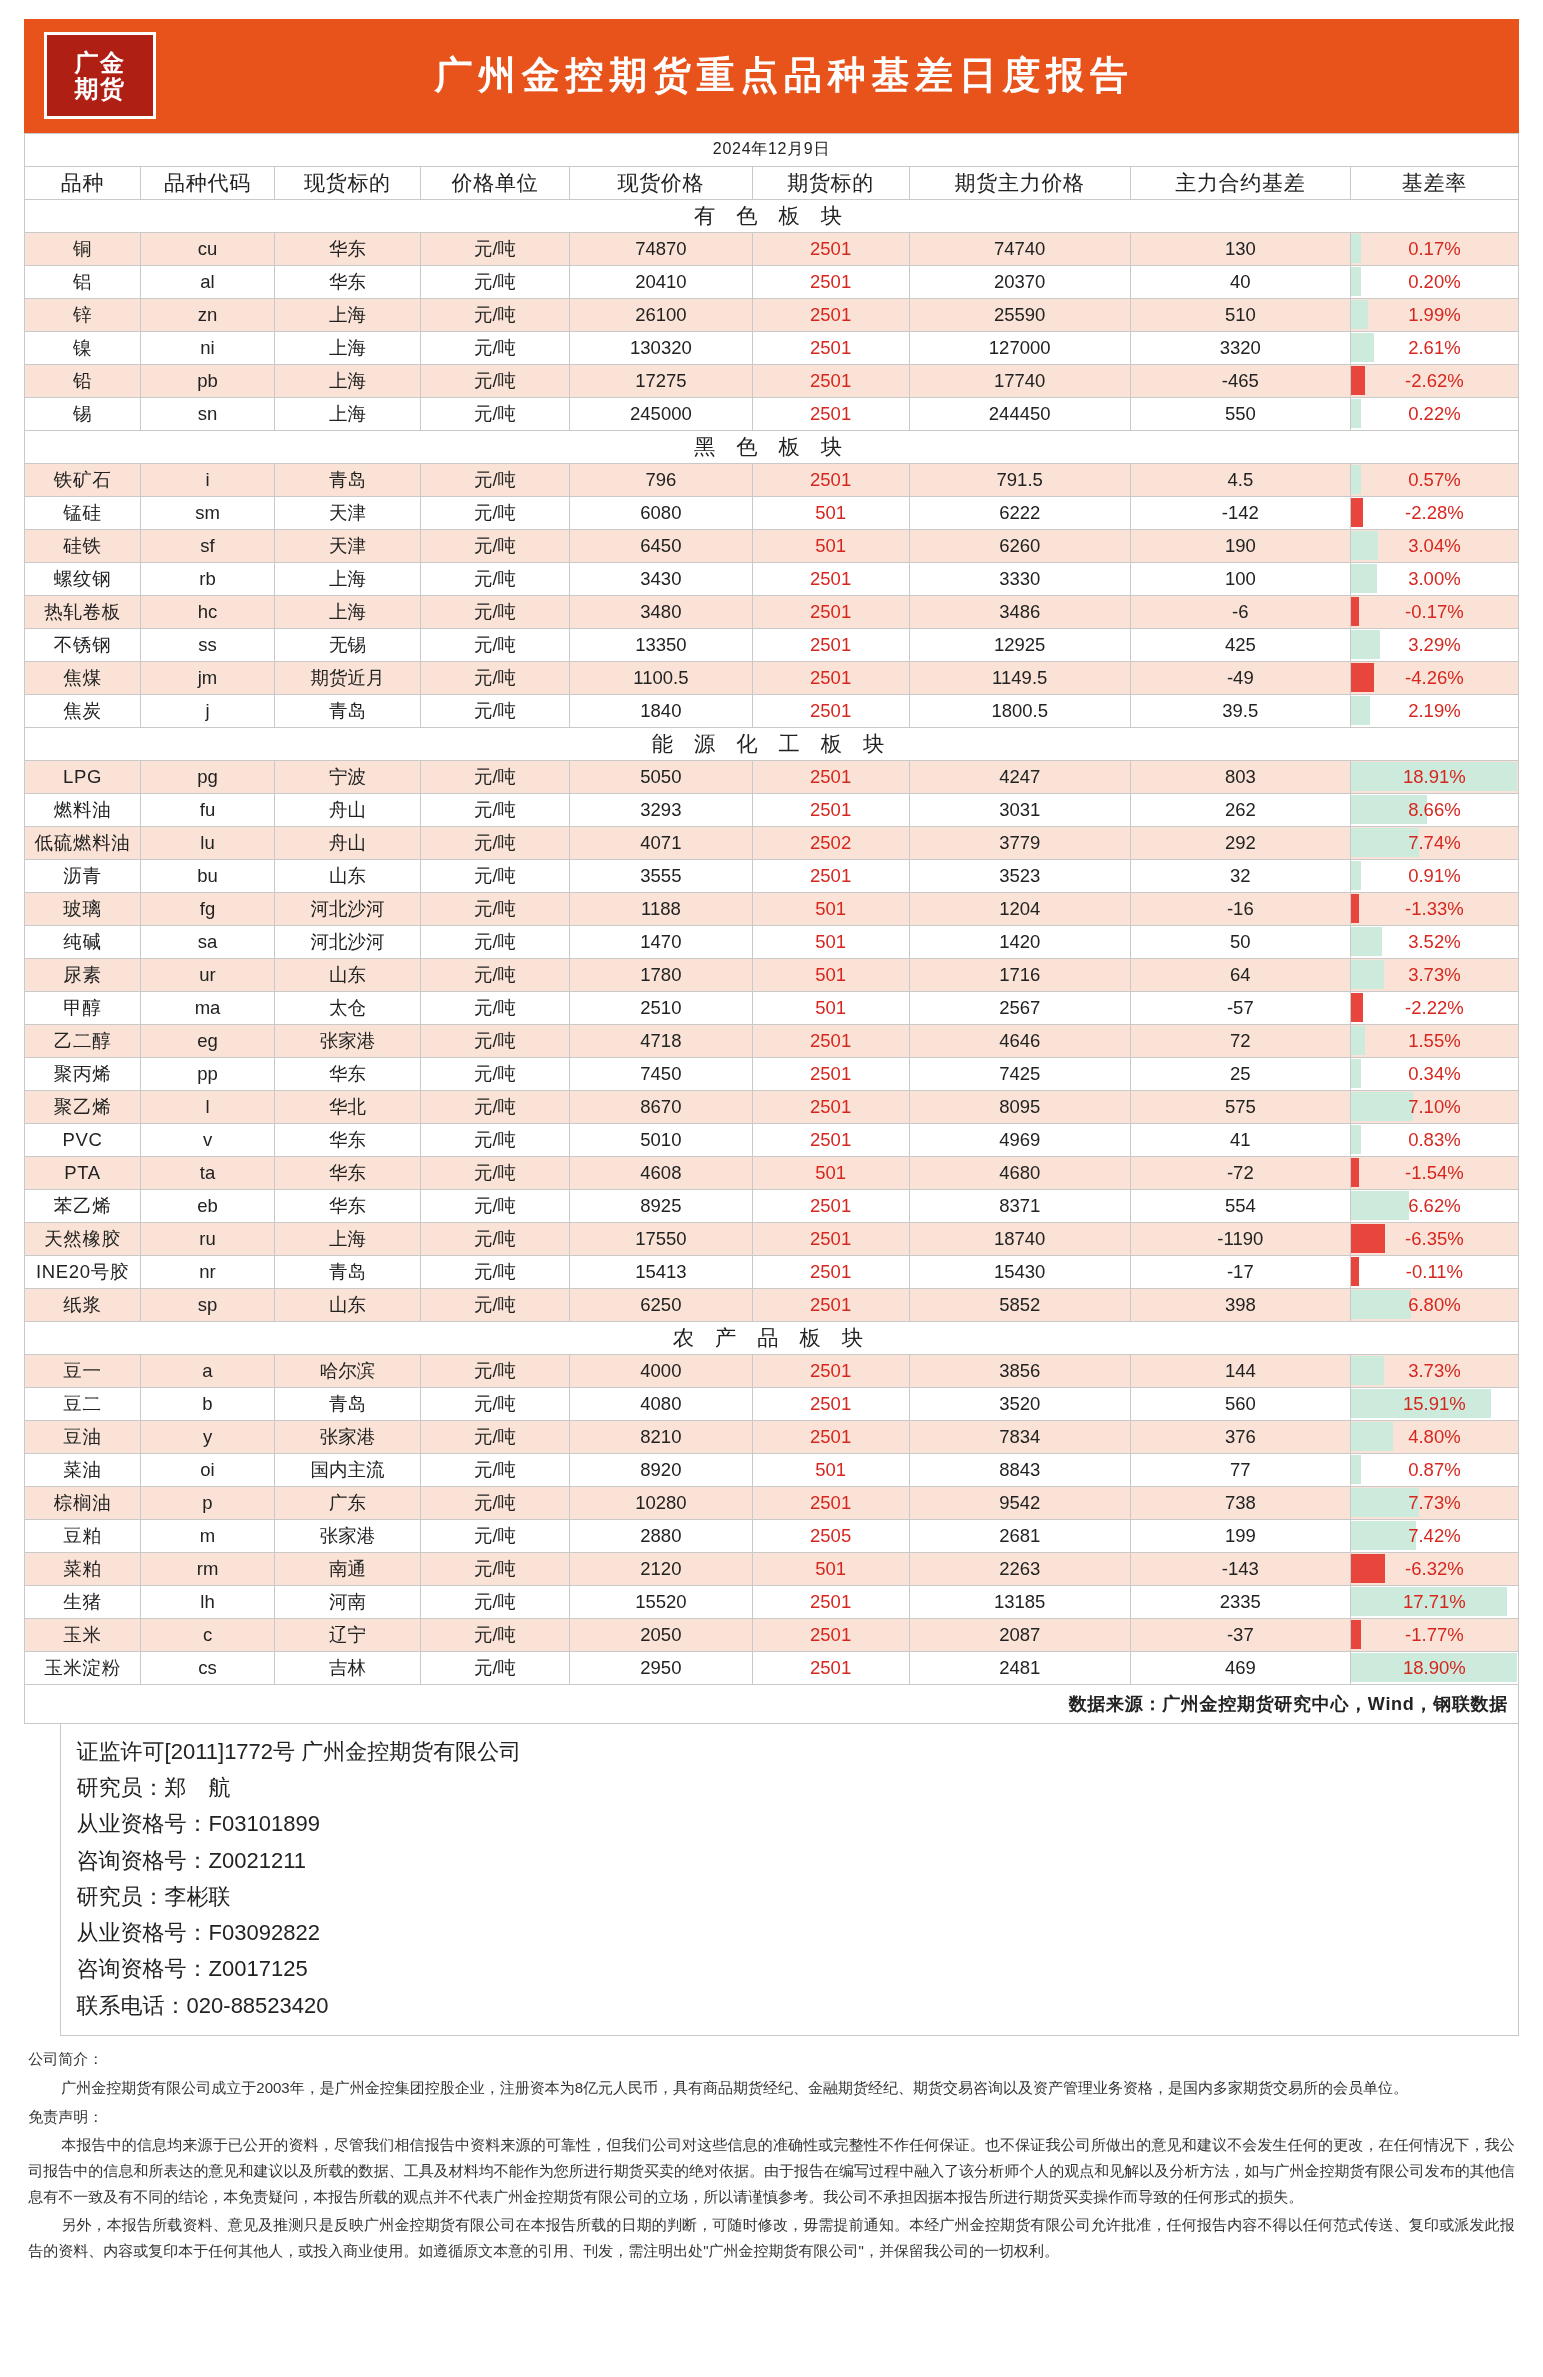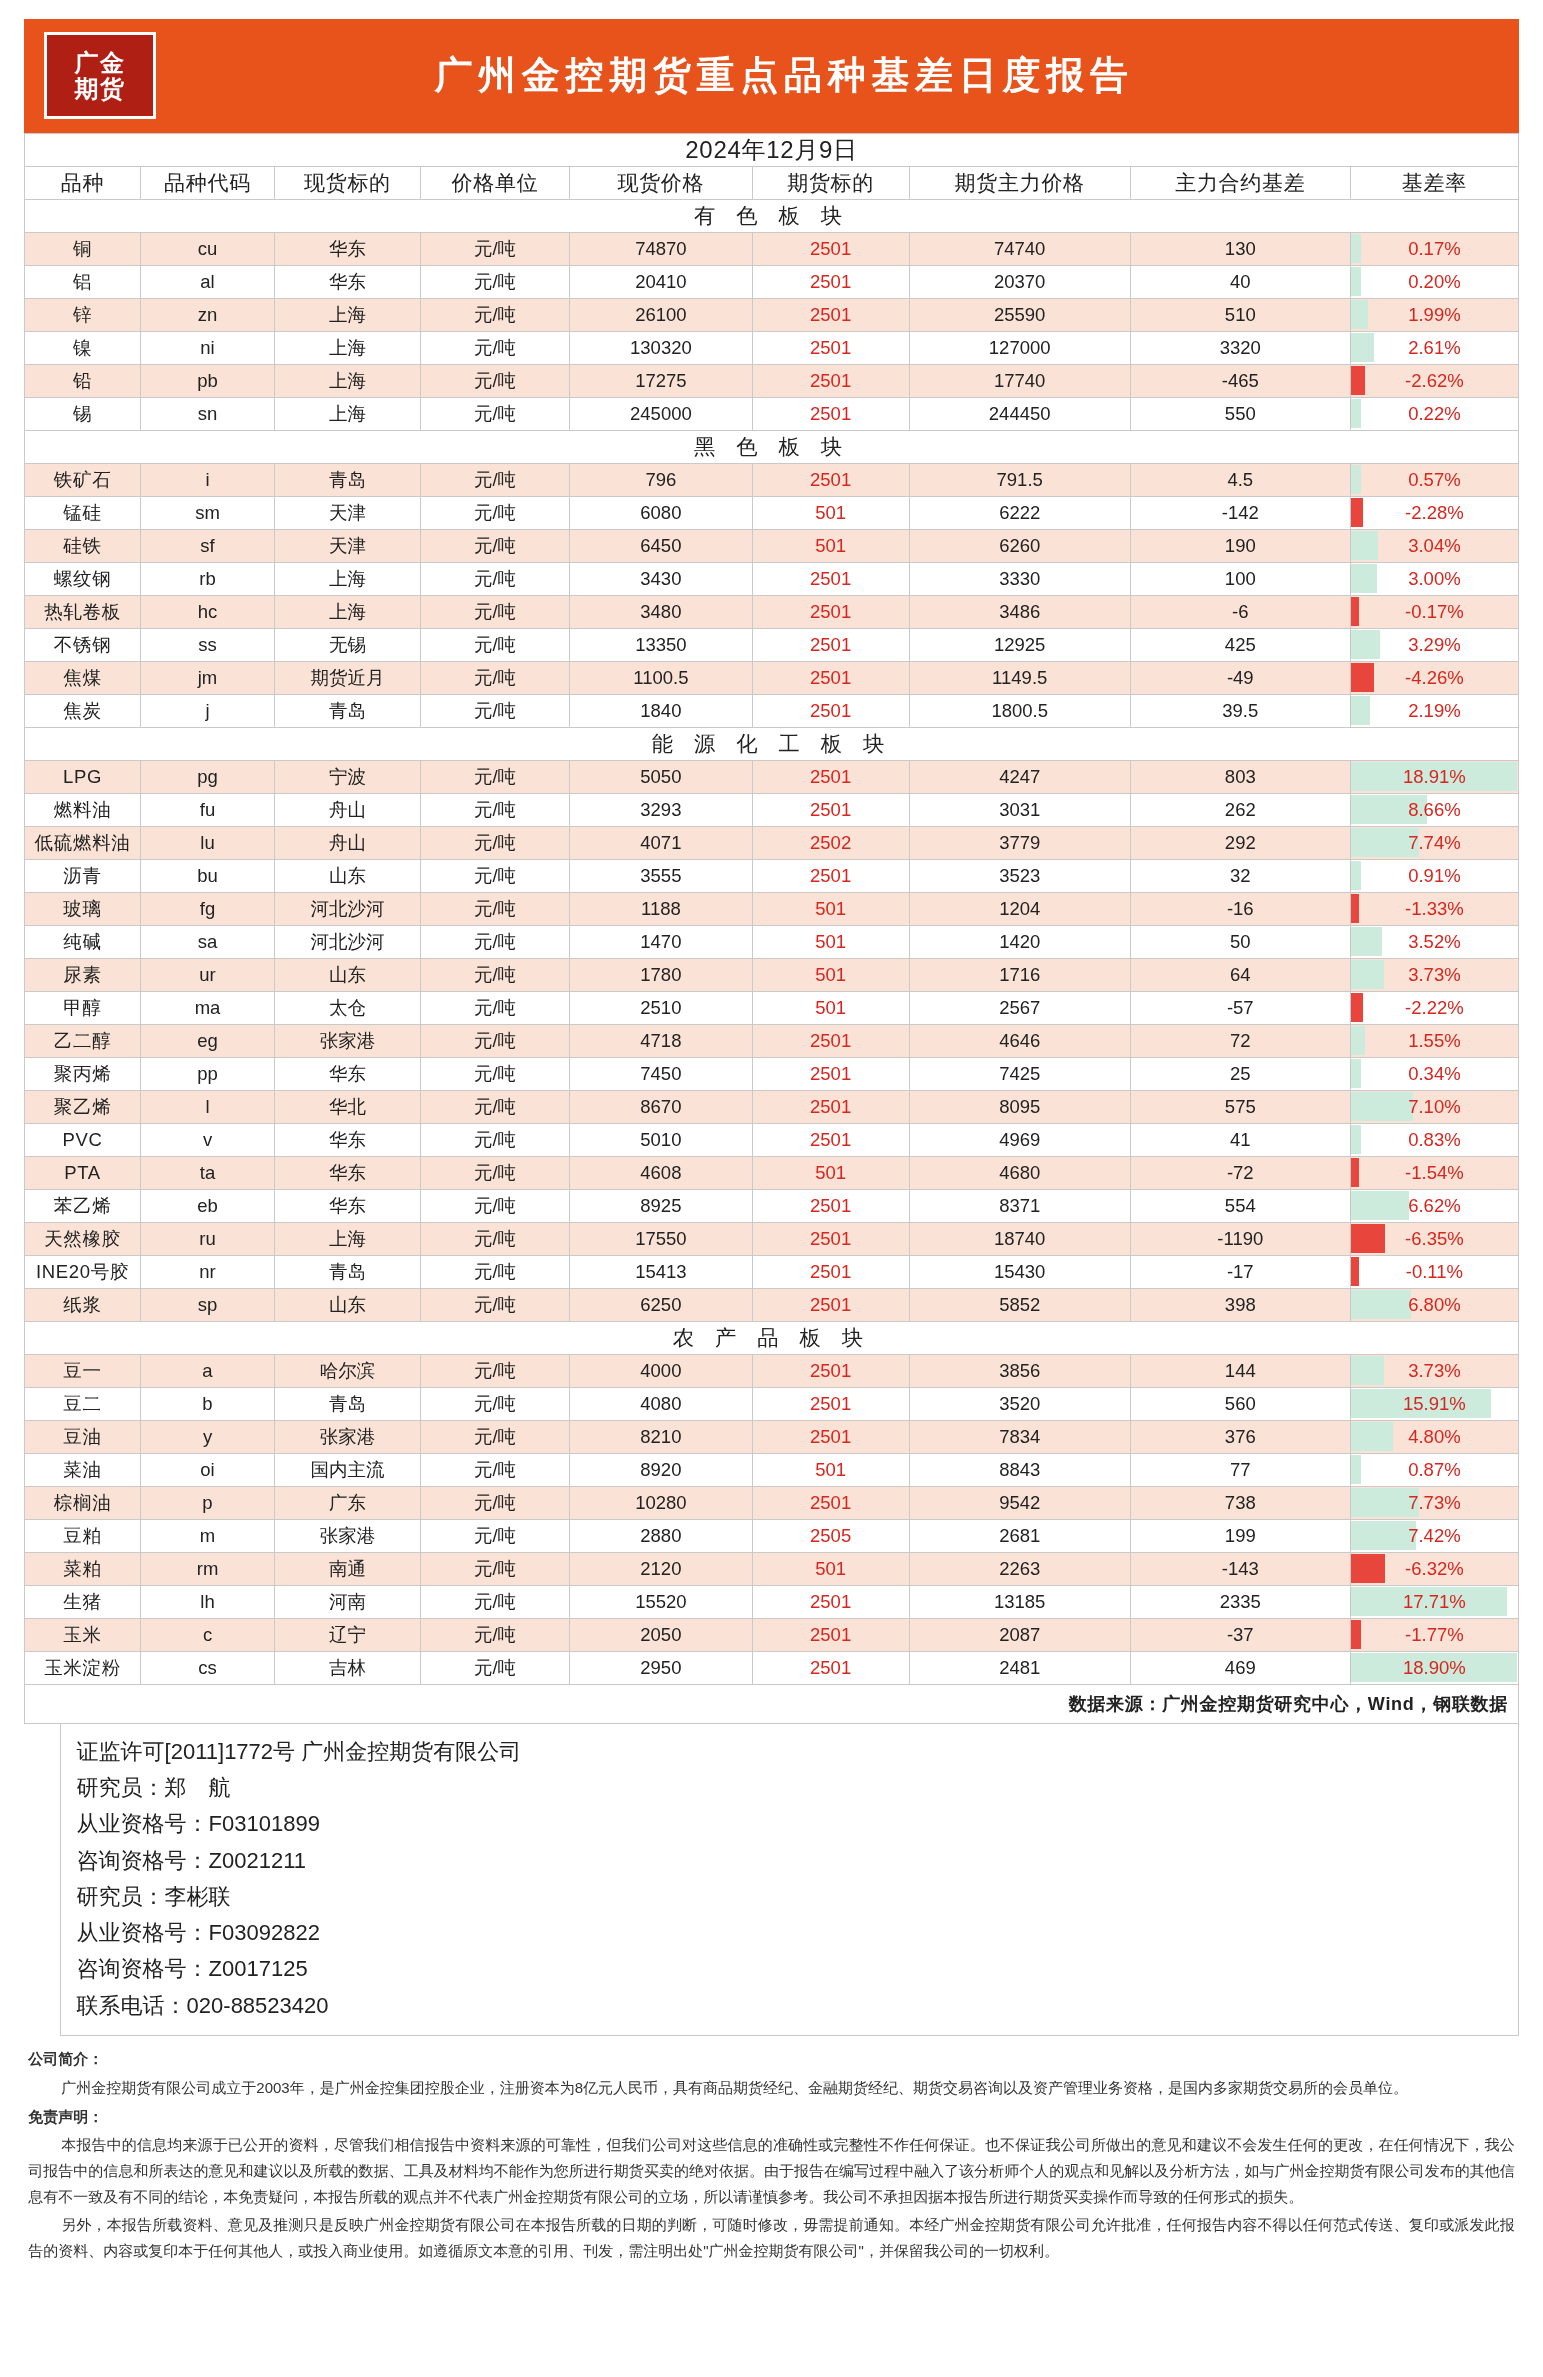--- a/index.html
+++ b/index.html
@@ -68,21 +68,21 @@
     height: 32px;
     padding: 0 2.8px;
     font-weight: normal;
     white-space: nowrap;
     overflow: hidden;
   }
   .date-row td {
     border-left: 0.7px solid #C9C9C9;
     border-right: 0.7px solid #C9C9C9;
     border-top: none;
-    font-size: 24px;
+    font-size: 16px;
     height: 37px;
     font-weight: 700;
     letter-spacing: 0.7px;
   }
   .col-head td {
     font-size: 21px;
     height: 38px;
     letter-spacing: 0.7px;
   }
   .section-row td {
@@ -157,21 +157,21 @@
   }
   .footer-box .cols span.a { width: 306px; display: inline-block; }
   .footer-box .cols span.b { width: 341px; display: inline-block; }
   .notes {
     font-size: 15px;
     line-height: 1.72;
     padding: 10px 4.3px 0 4.3px;
     text-align: justify;
     color: #333;
   }
-  .notes .hd { font-weight: 700; }
+  .notes .hd { font-weight: 400; }
   .notes p { margin: 0 0 2.8px 0; }
   .notes p.ind { text-indent: 33px; }
 </style>
 </head>
 <body>
 
 <div class="page">
 
   <div class="header">
     <div class="logo">

